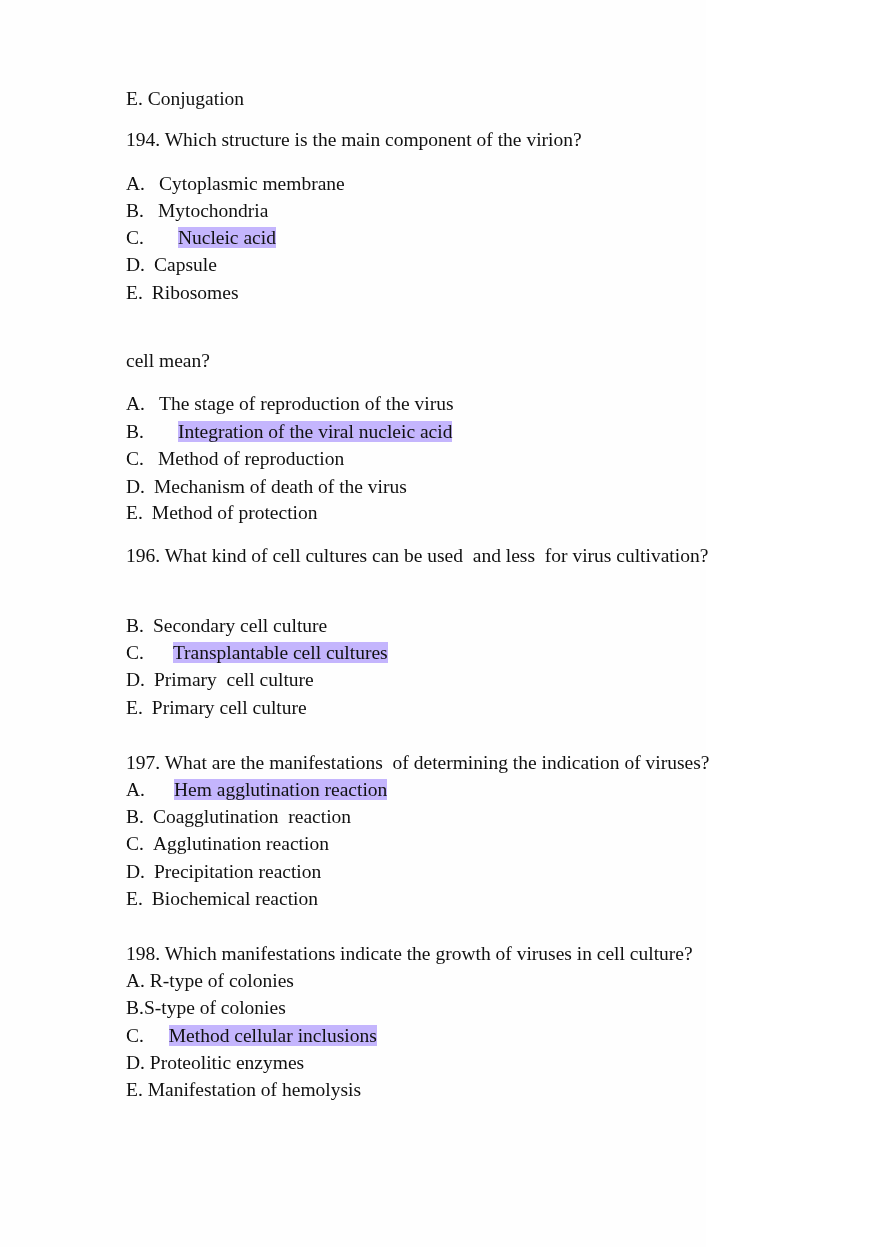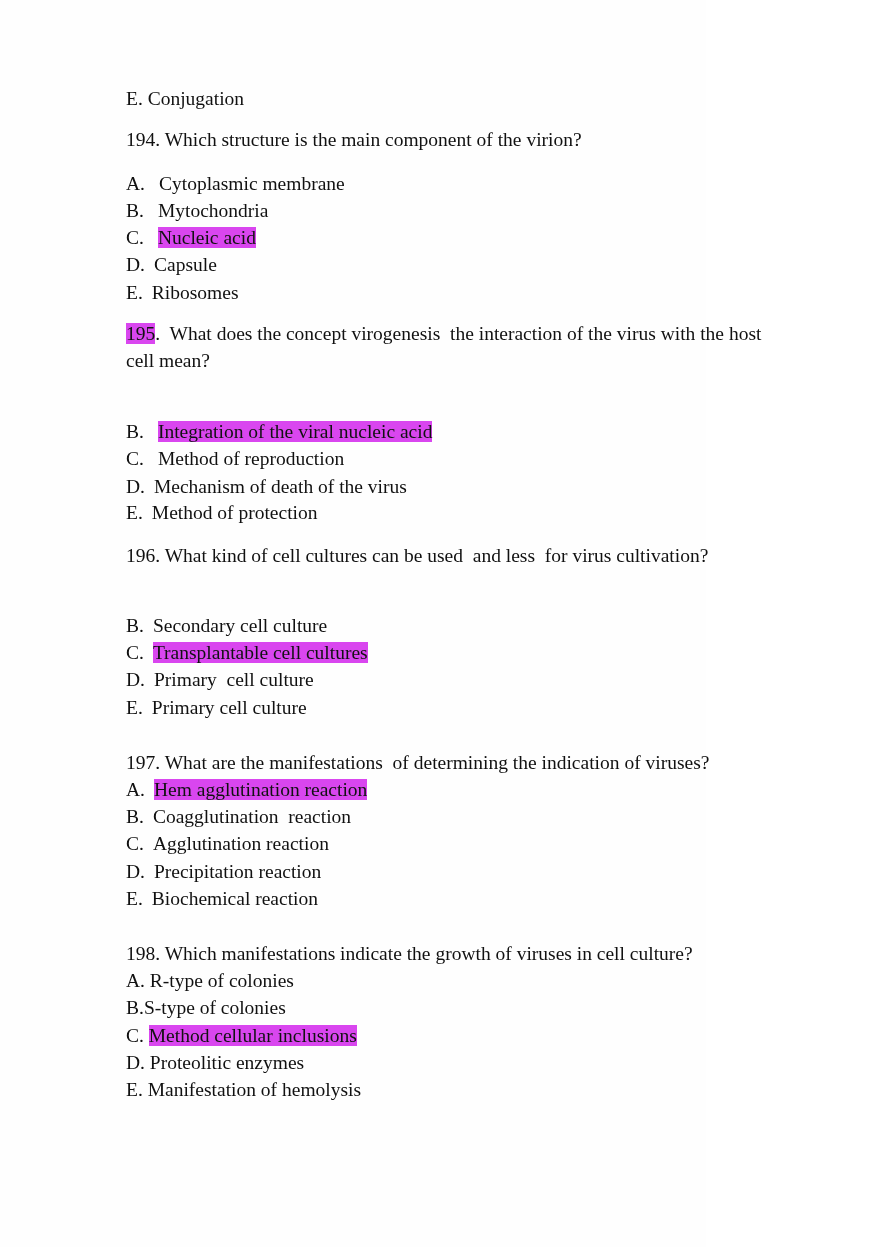--- a/index.html
+++ b/index.html
@@ -7,40 +7,40 @@
     .page { position: absolute; left: 0; top: 0; width: 706px; height: 1247px; background: #fefefe; }
     .line {
       position: absolute;
       left: 126px;
       font-family: "Liberation Serif", serif;
       font-size: 19.5px;
       color: #111111;
       white-space: pre;
       line-height: 24px;
     }
-    .hl { background: #d946ef; }
+    .hl { background: #c4b5fd; margin-left: 20px; }
     .gap1 { display: inline-block; width: 14px; }
     .gap2 { display: inline-block; width: 9px; }
   </style>
 </head>
 <body>
 
 <div class="page">
 
   <div class="line" style="top:87px"><span>E.</span> <span>Conjugation</span></div>
 
   <div class="line" style="top:128px"><span>194</span>. <span>Which structure is the main component of the virion?</span></div>
   <div class="line" style="top:172px"><span>A.</span><span class="gap1"></span><span>Cytoplasmic membrane</span></div>
   <div class="line" style="top:199px"><span>B.</span><span class="gap1"></span><span>Mytochondria</span></div>
   <div class="line" style="top:226px"><span>C.</span><span class="gap1"></span><span class="hl">Nucleic acid</span></div>
   <div class="line" style="top:253px"><span>D.</span><span class="gap2"></span><span>Capsule</span></div>
   <div class="line" style="top:281px"><span>E.</span><span class="gap2"></span><span>Ribosomes</span></div>
 
-  <div class="line" style="top:322px"><span class="hl">195</span><span>.  What does the concept virogenesis  the interaction of the virus with the host</span></div>
   <div class="line" style="top:349px"><span>cell mean?</span></div>
+  <div class="line" style="top:392px"><span>A.</span><span class="gap1"></span><span>The stage of reproduction of the virus</span></div>
   <div class="line" style="top:420px"><span>B.</span><span class="gap1"></span><span class="hl">Integration of the viral nucleic acid</span></div>
   <div class="line" style="top:447px"><span>C.</span><span class="gap1"></span><span>Method of reproduction</span></div>
   <div class="line" style="top:475px"><span>D.</span><span class="gap2"></span><span>Mechanism of death of the virus</span></div>
   <div class="line" style="top:501px"><span>E.</span><span class="gap2"></span><span>Method of protection</span></div>
 
   <div class="line" style="top:544px"><span>196</span>. <span>What kind of cell cultures can be used  and less  for virus cultivation?</span></div>
   <div class="line" style="top:614px"><span>B.</span><span class="gap2"></span><span>Secondary cell culture</span></div>
   <div class="line" style="top:641px"><span>C.</span><span class="gap2"></span><span class="hl">Transplantable cell cultures</span></div>
   <div class="line" style="top:668px"><span>D.</span><span class="gap2"></span><span>Primary  cell culture</span></div>
   <div class="line" style="top:696px"><span>E.</span><span class="gap2"></span><span>Primary cell culture</span></div>

